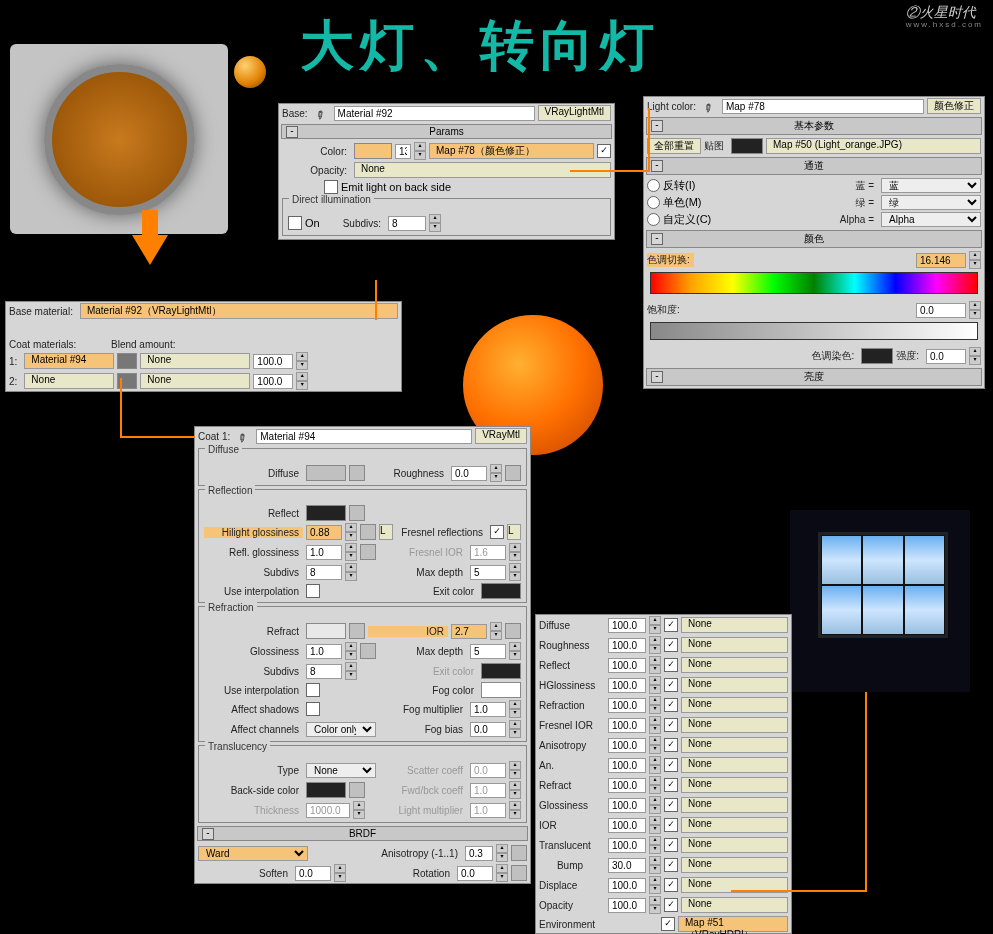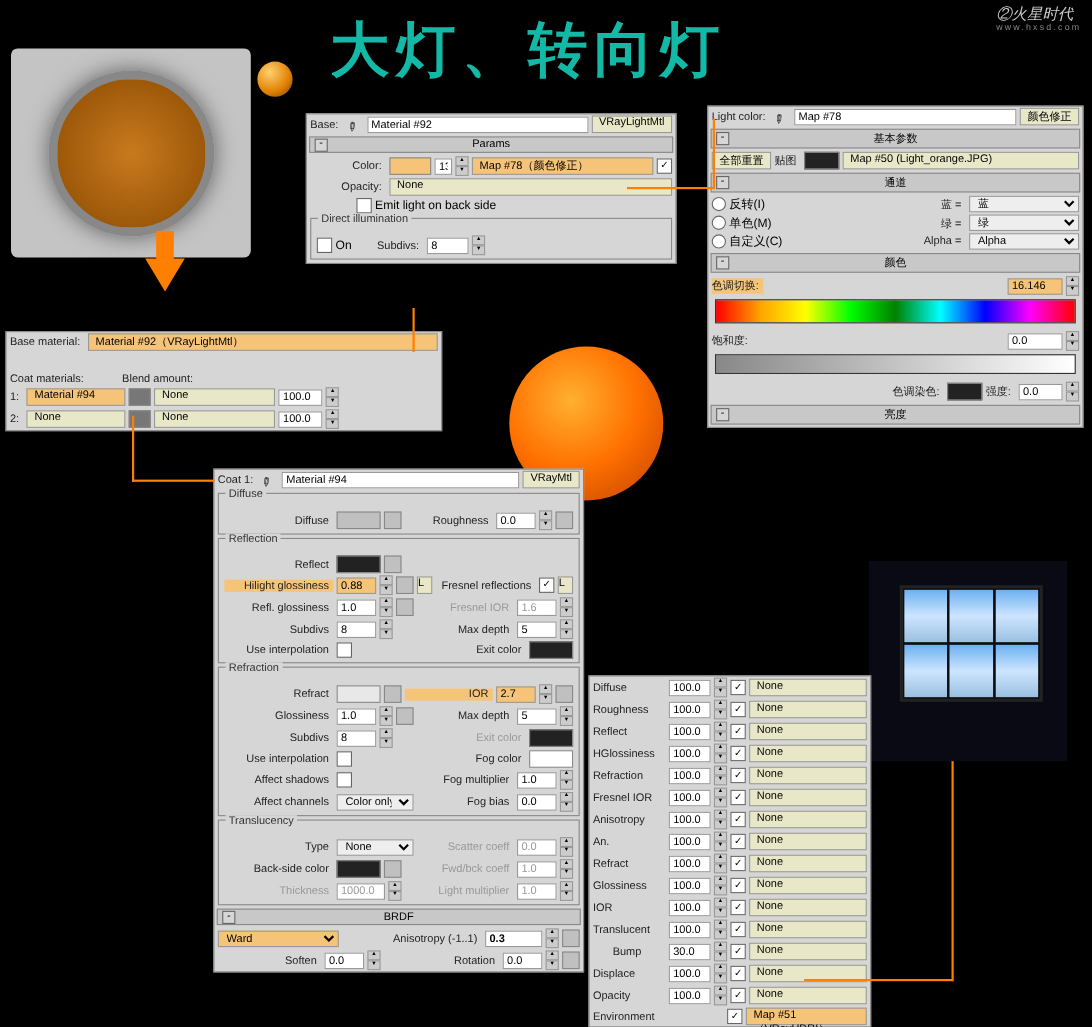--- a/index.html
+++ b/index.html
@@ -330,21 +330,21 @@
         </div>
       </div>
   </div>
   <div class="section-head">
       <span class="pm">-</span>
       <span>BRDF</span>
     </div>
   <div class="row">
       <select class="dd hl" style="width:110px"><option>Ward</option></select>
       <span class="lbl" style="flex:1">Anisotropy (-1..1)</span>
-      <input class="num" style="width: 52px; font-weight: bold;" value="0.3">
+      <input class="num" style="width: 28px;" value="0.3">
       <div class="spin">
         <span>▴</span>
         <span>▾</span>
       </div>
       <span class="sw" style="width:14px"></span>
     </div>
   <div class="row">
       <span class="lbl" style="width:90px">Soften</span>
       <input class="num" style="width: 36px;" value="0.0">
       <div class="spin">

